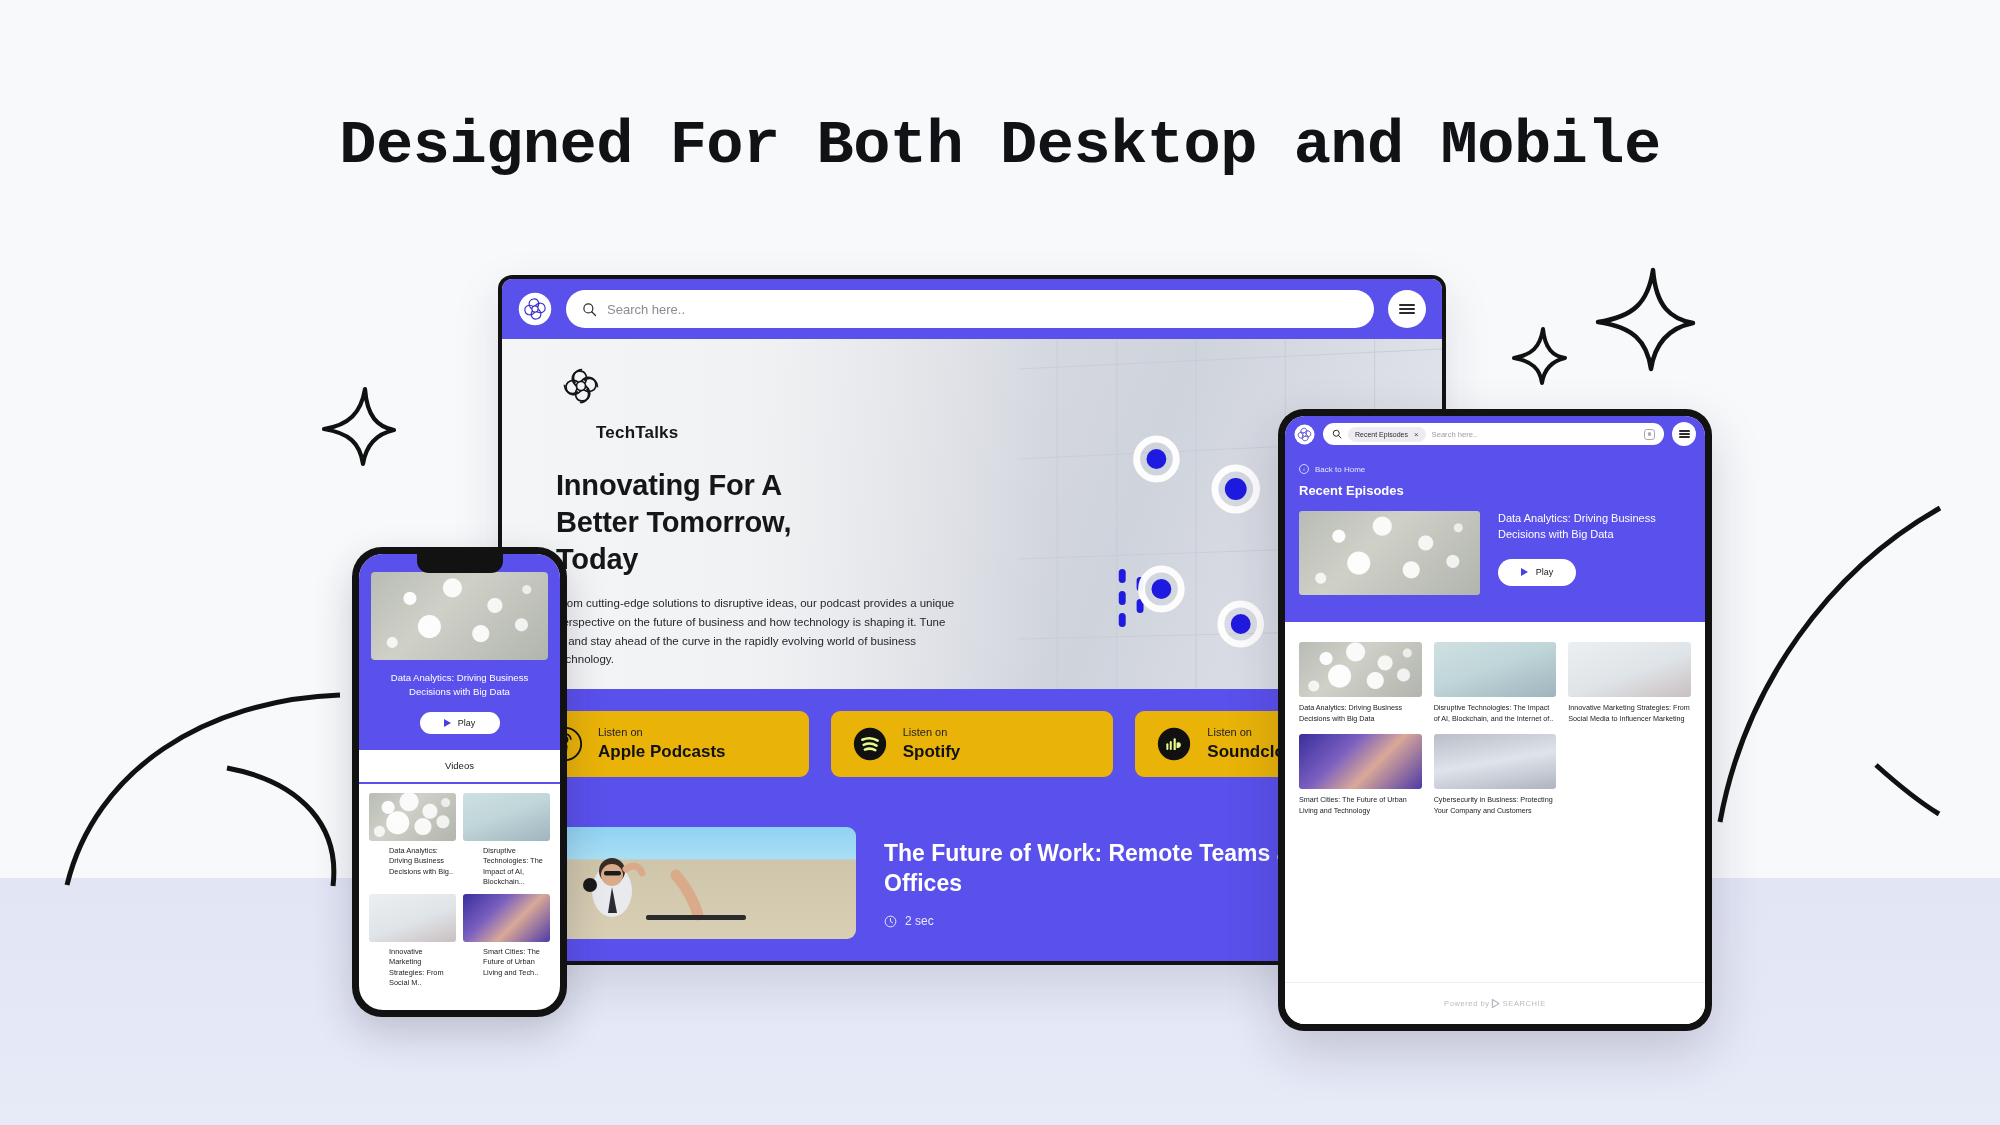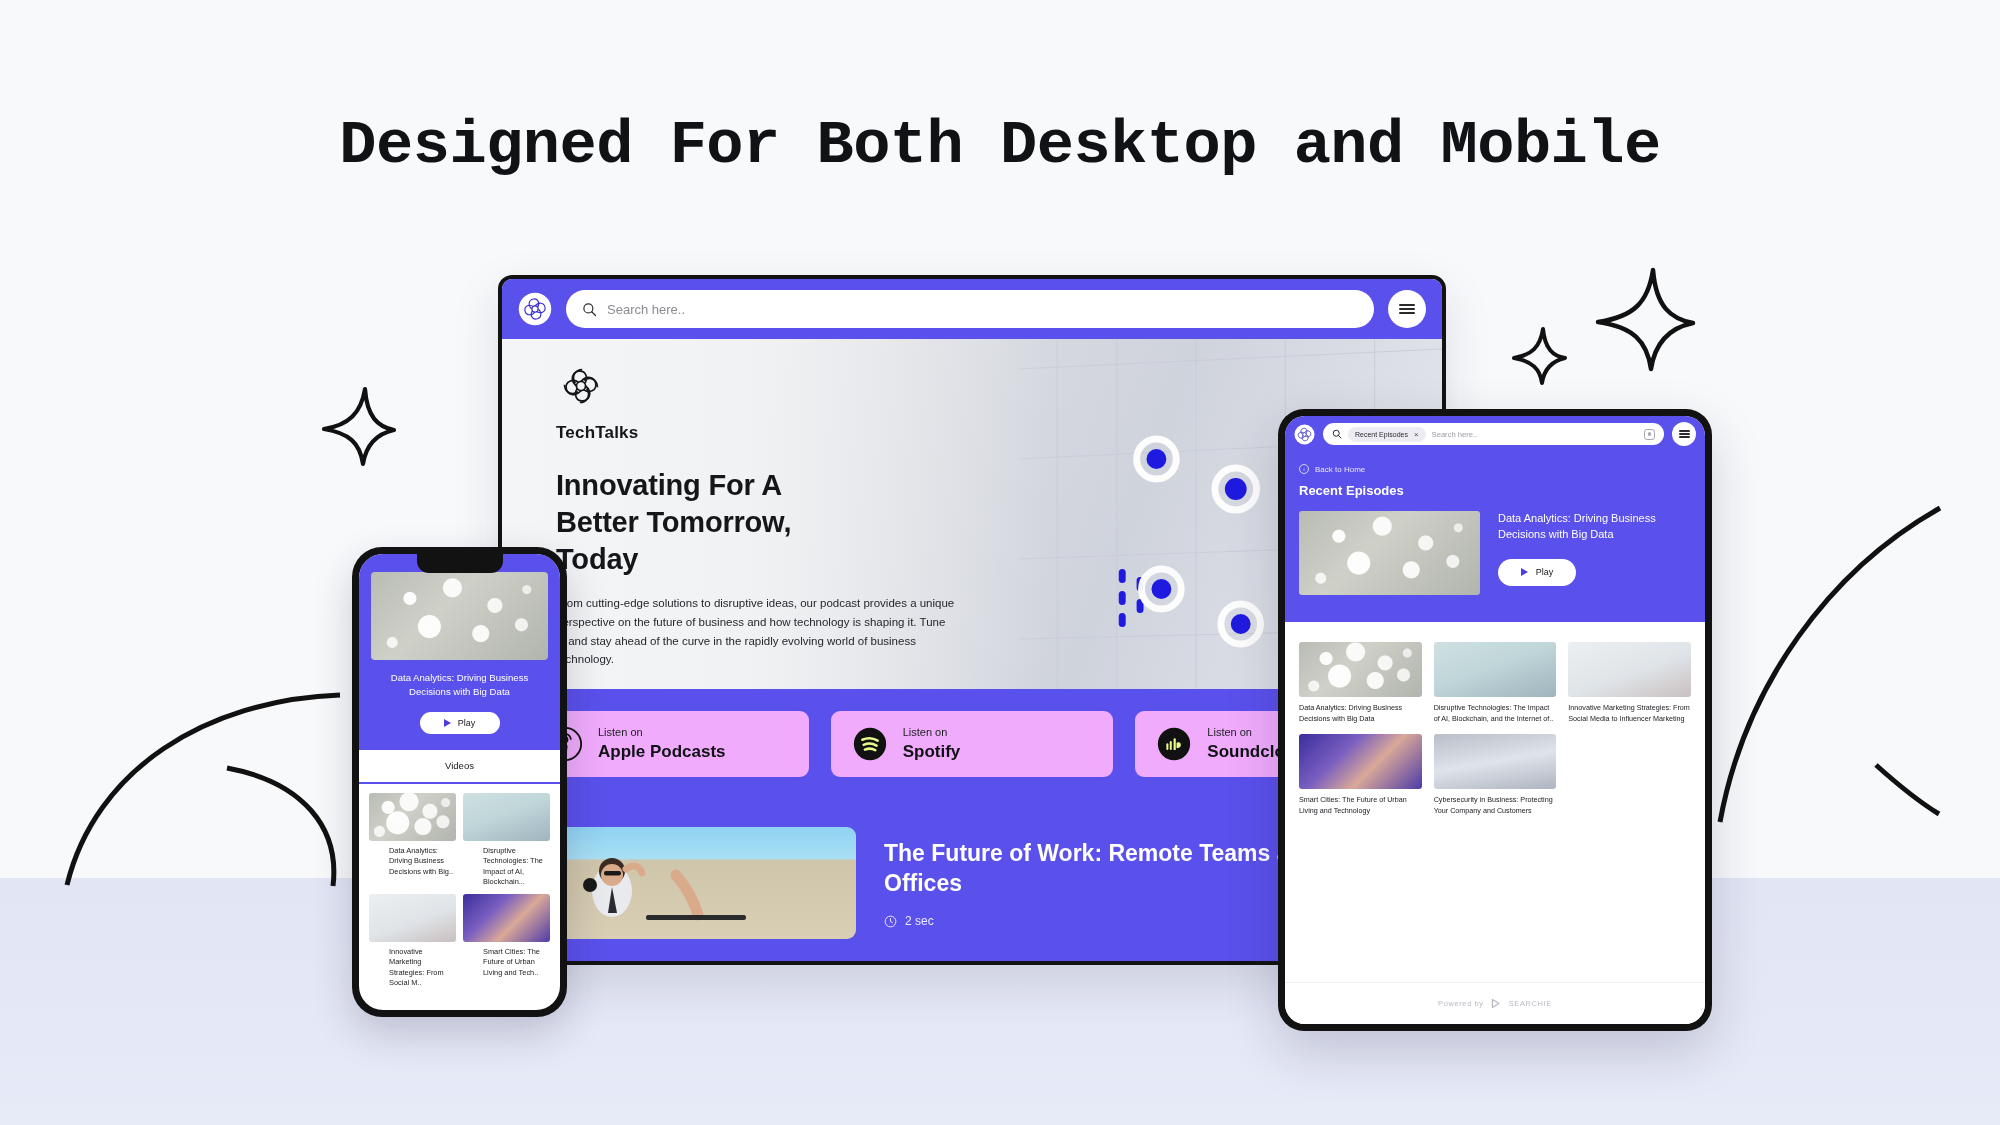--- a/index.html
+++ b/index.html
@@ -22,21 +22,21 @@
   #headline {
     position: absolute; top: 110px; left: 0; right: 0;
     text-align: center;
     font-size: 62px; font-weight: 700; color: #111216;
     letter-spacing: -0.5px;
     font-family: Liberation Mono, monospace;
   }
 
   
   .purple { background: #5a50ec; }
-  .lime   { background: #f0abfc; }
+  .lime   { background: #eab308; }
 
   
   .img-dots {
     background:
       radial-gradient(circle at 22% 30%, rgba(255,255,255,.95) 0 6px, rgba(255,255,255,0) 7px),
       radial-gradient(circle at 46% 18%, rgba(255,255,255,.9) 0 9px, rgba(255,255,255,0) 10px),
       radial-gradient(circle at 70% 38%, rgba(255,255,255,.85) 0 7px, rgba(255,255,255,0) 8px),
       radial-gradient(circle at 33% 62%, rgba(255,255,255,.95) 0 11px, rgba(255,255,255,0) 12px),
       radial-gradient(circle at 62% 70%, rgba(255,255,255,.9) 0 8px, rgba(255,255,255,0) 9px),
       radial-gradient(circle at 85% 60%, rgba(255,255,255,.8) 0 6px, rgba(255,255,255,0) 7px),
@@ -74,21 +74,21 @@
   }
   .burger span { display:block; width:16px; height:1.8px; background:#2a2a2a; margin:2.2px 0; border-radius:2px;}
 
   #desktop-hero { position: relative; height: 350px; overflow: hidden; }
   #desktop-hero .photo { position: absolute; inset: 0; }
   #desktop-hero .scrim {
     position: absolute; inset: 0;
     background: linear-gradient(90deg,#f4f5f6 0%,#f1f2f4 26%,rgba(241,242,244,.55) 40%,rgba(241,242,244,0) 58%);
   }
   #hero-copy { position: absolute; left: 54px; top: 22px; width: 420px; }
-  .brand-name { font-size: 17px; font-weight: 700; color: #16171b; margin-top: 8px; letter-spacing:.2px;}
+  .brand-name { font-size: 17px; font-weight: 700; color: #16171b; margin-top: 8px; letter-spacing:.2px;margin-left:40px;}
   #hero-title {
     margin-top: 24px; font-size: 29px; line-height: 1.28; font-weight: 600; color: #15161a;
     letter-spacing: -0.2px; max-width: 310px;
   }
   #hero-desc { margin-top: 16px; font-size: 11.5px; line-height: 1.62; color: #26272c; max-width: 400px; }
 
   #platform-strip { height: 110px; display: flex; align-items: center; gap: 22px; padding: 0 24px; }
   .platform-btn {
     flex: 1; height: 66px; border-radius: 9px; display: flex; align-items: center;
     gap: 16px; padding: 0 22px;
@@ -161,21 +161,21 @@
   #tf-title { font-size: 11px; line-height: 1.45; color: #fff; max-width: 170px; }
   .play-pill-lg {
     margin-top: 16px; width: 78px; height: 27px; background: #fff; border-radius: 14px;
     display: flex; align-items: center; justify-content: center; gap: 8px; font-size: 9px; color: #1a1a1e;
   }
   #tablet-white { flex: 1; background: #fff; display: flex; flex-direction: column; }
   #tablet-grid { display: grid; grid-template-columns: repeat(3,1fr); gap: 10px 12px; padding: 20px 14px 0; }
   .tg-card .th { width: 100%; height: 55px; border-radius: 3px; }
   .tg-card .cap { margin-top: 6px; font-size: 7.2px; line-height: 1.48; color: #181a1e; }
   #tablet-footer { margin-top: auto; border-top: 1px solid #ededf2; height: 42px;
-    display: flex; align-items: center; justify-content: center; gap: 6px; color: #b9b9c3; font-size: 7.5px; letter-spacing: .6px;}
+    display: flex; align-items: center; justify-content: center; color: #b9b9c3; font-size: 7.5px; letter-spacing: .6px;}
 </style>
 </head>
 <body>
 
 <div id="stage">
 
   <div id="lower-band"></div>
 
   <svg class="deco" style="left:1593px;top:265px;" width="105" height="110" viewBox="0 0 105 110">
     <path d="M60 5 C63 42 78 54 100 58 C76 63 62 78 58 104 C54 76 40 62 5 57 C40 52 55 38 60 5 Z" fill="none" stroke="#111" stroke-width="4.5" stroke-linejoin="round"></path>

